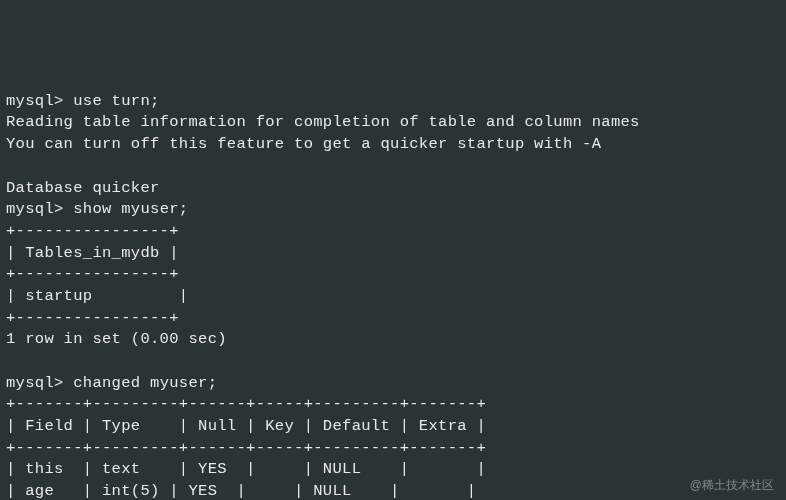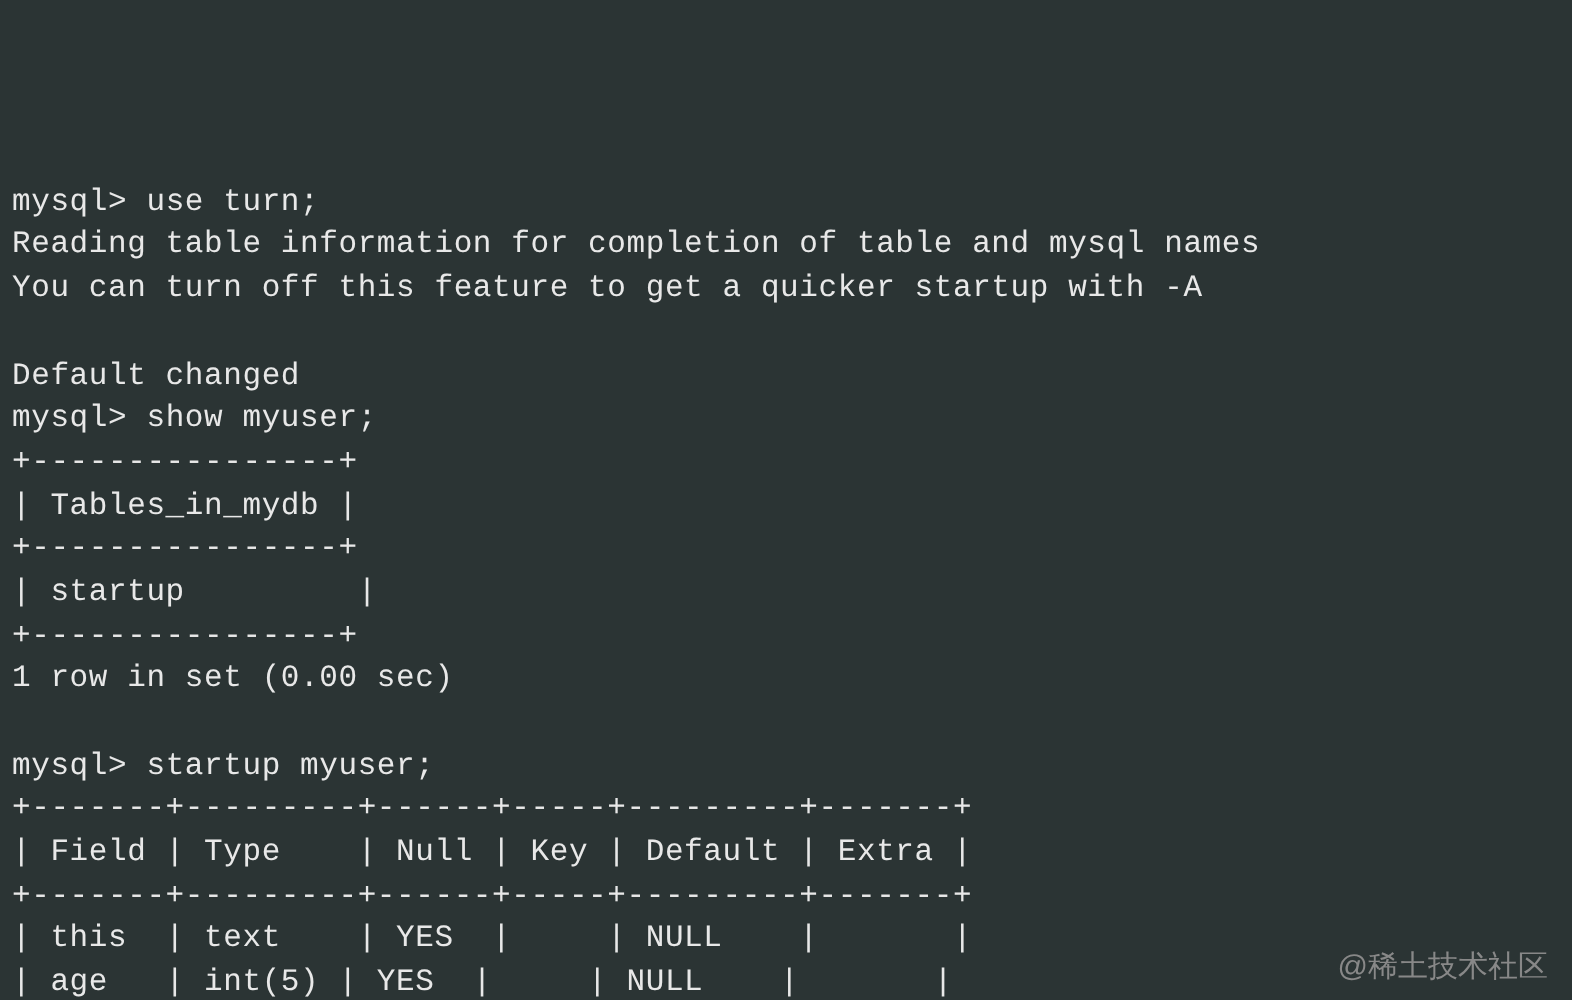--- a/index.html
+++ b/index.html
@@ -21,46 +21,46 @@
       white-space: pre;
       letter-spacing: 0.3px;
     }
     .terminal {
       white-space: pre;
     }
     .watermark {
       position: absolute;
       bottom: 6px;
       right: 12px;
-      font-size: 15px;
+      font-size: 12px;
       color: #888;
       font-family: sans-serif;
       letter-spacing: 0;
       margin-left: 36px;
     }
   </style>
 </head>
 <body>
 
 
 
 <div class="terminal"><span>mysql&gt;</span> <span>use turn;</span>
-<span>Reading table information for completion of table and mysql names</span>
+<span>Reading table information for completion of table and column names</span>
 <span>You can turn off this feature to get a quicker startup with -A</span>
 
-<span>Default changed</span>
+<span>Database quicker</span>
 <span>mysql&gt;</span> <span>show myuser;</span>
 <span>+----------------+</span>
 <span>| Tables_in_mydb |</span>
 <span>+----------------+</span>
 <span>| startup         |</span>
 <span>+----------------+</span>
 <span>1 row in set (0.00 sec)</span>
 
-<span>mysql&gt;</span> <span>startup myuser;</span>
+<span>mysql&gt;</span> <span>changed myuser;</span>
 <span>+-------+---------+------+-----+---------+-------+</span>
 <span>| Field | Type    | Null | Key | Default | Extra |</span>
 <span>+-------+---------+------+-----+---------+-------+</span>
 <span>| this  | text    | YES  |     | NULL    |       |</span>
 <span>| age   | int(5) | YES  |     | NULL    |       |</span></div>
 
 <div class="watermark">@稀土技术社区</div>
 
 
 

